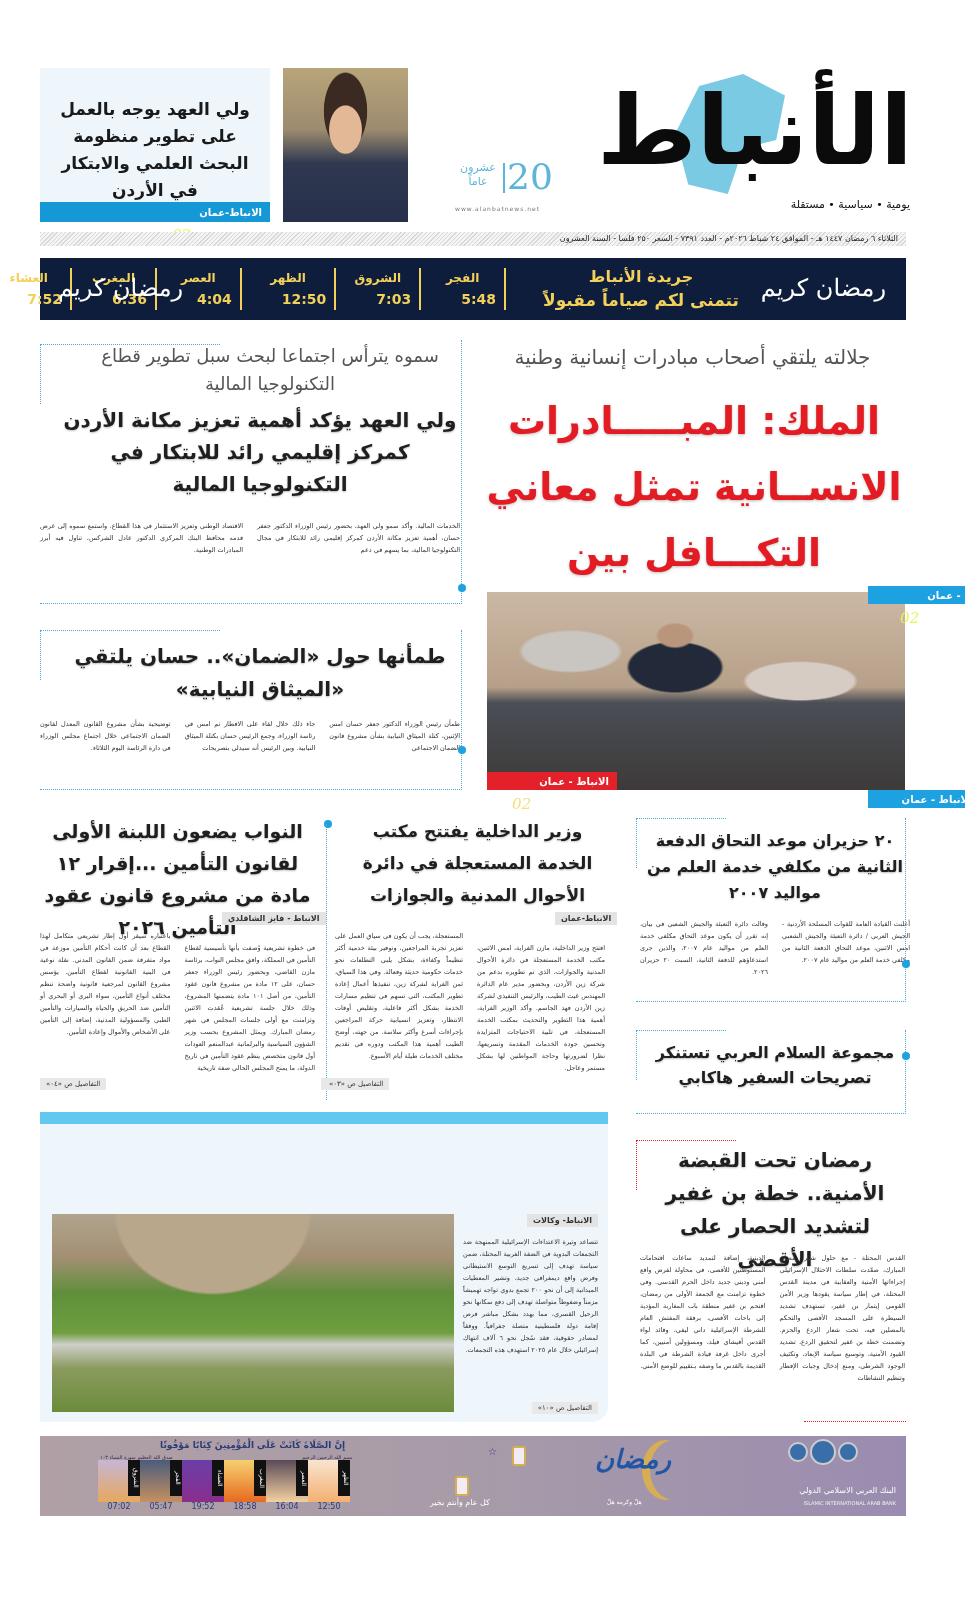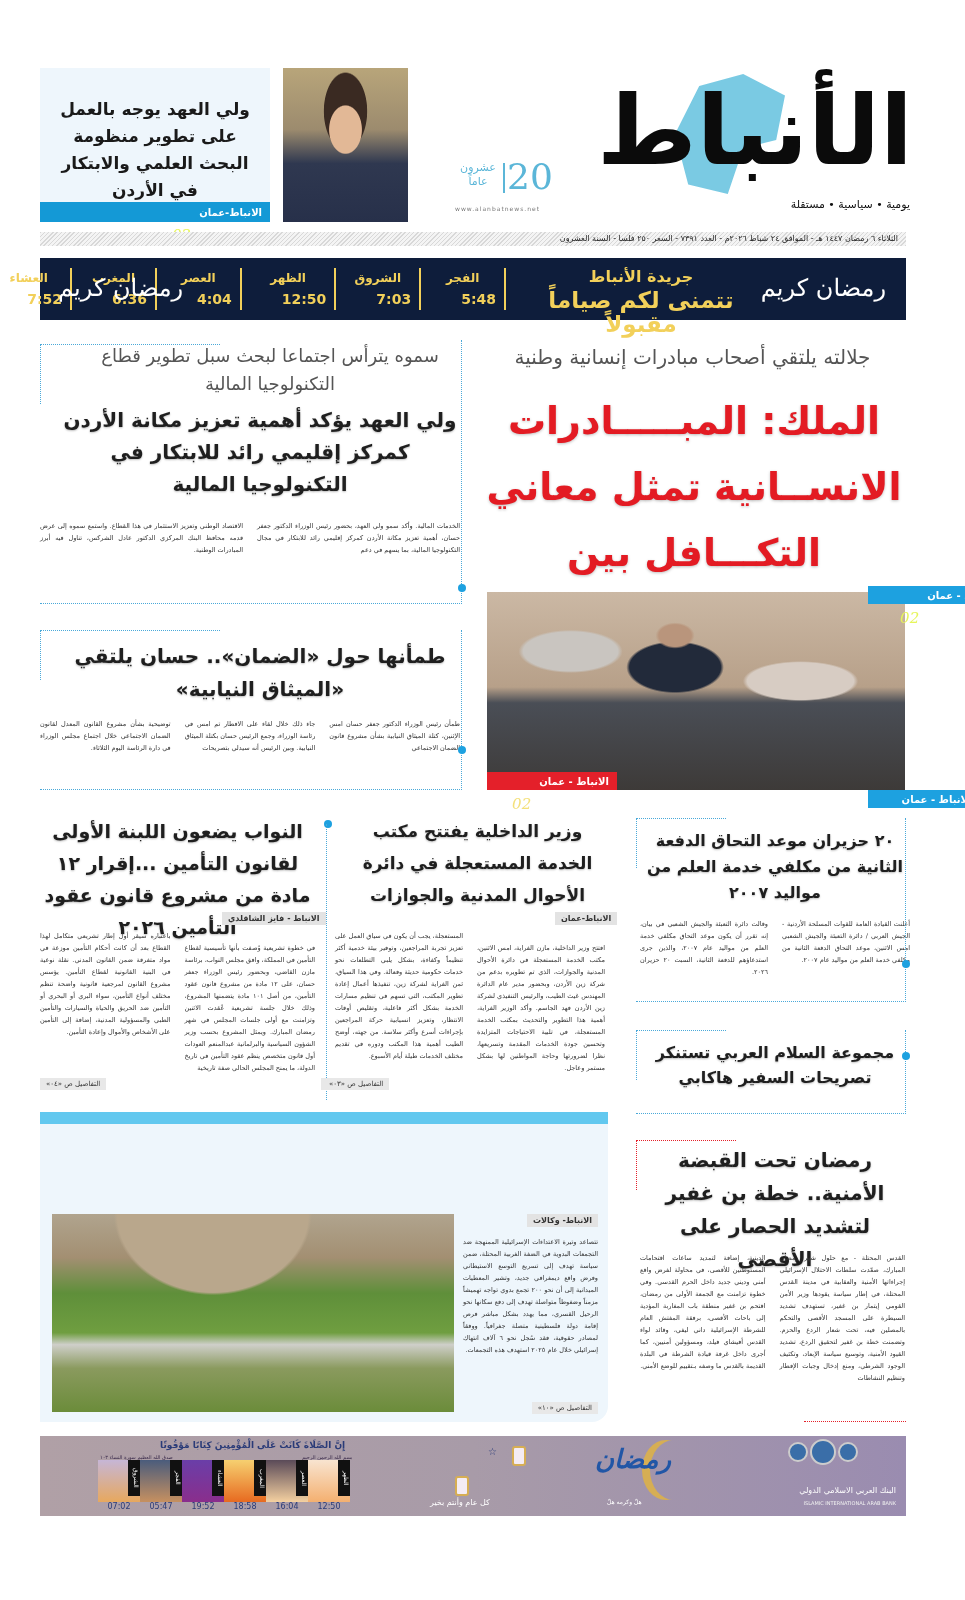--- a/index.html
+++ b/index.html
@@ -37,21 +37,21 @@
     background: repeating-linear-gradient(135deg, #d8d8d8 0 1px, #f4f4f4 1px 3px); }
   .dateline-text { position: absolute; right: 8px; top: 0; font-size: 8px; line-height: 14px; color: #222; }
 
   
   .ram-banner { left: 40px; top: 258px; width: 866px; height: 62px; background: #0e1d3b; }
   .ram-cal { position: absolute; top: 8px; font-family: "DejaVu Serif", serif; font-size: 24px; color: #fff; line-height: 44px; }
   .ram-cal.right { right: 20px; }
   .ram-cal.left { left: 18px; }
   .ram-greet { position: absolute; right: 150px; top: 8px; width: 230px; text-align: center; color: #f2d05a; font-weight: bold; }
   .ram-greet .l1 { font-size: 16px; line-height: 22px; }
-  .ram-greet .l2 { font-size: 23px; line-height: 24px; }
+  .ram-greet .l2 { font-size: 17px; line-height: 24px; }
   .prayer-table { position: absolute; right: 400px; top: 10px; display: flex; direction: rtl; }
   .prayer-col { border-right: 2px solid #f2d05a; padding: 0 8px; text-align: center; }
   .prayer-col:last-child { border-left: 2px solid #f2d05a; }
   .prayer-name { font-size: 12px; color: #f2d05a; line-height: 20px; font-weight: bold; }
   .prayer-time { font-size: 14px; color: #f2d05a; line-height: 22px; font-weight: bold; margin-left: 32px; }
 
   
   .kicker { color: #555; text-align: center; }
   .headline { font-weight: bold; text-align: center; color: #1f1f1f; text-shadow: 0 1px 2px rgba(0,0,0,.25); }
   .bodycols { display: flex; gap: 14px; direction: rtl; }

